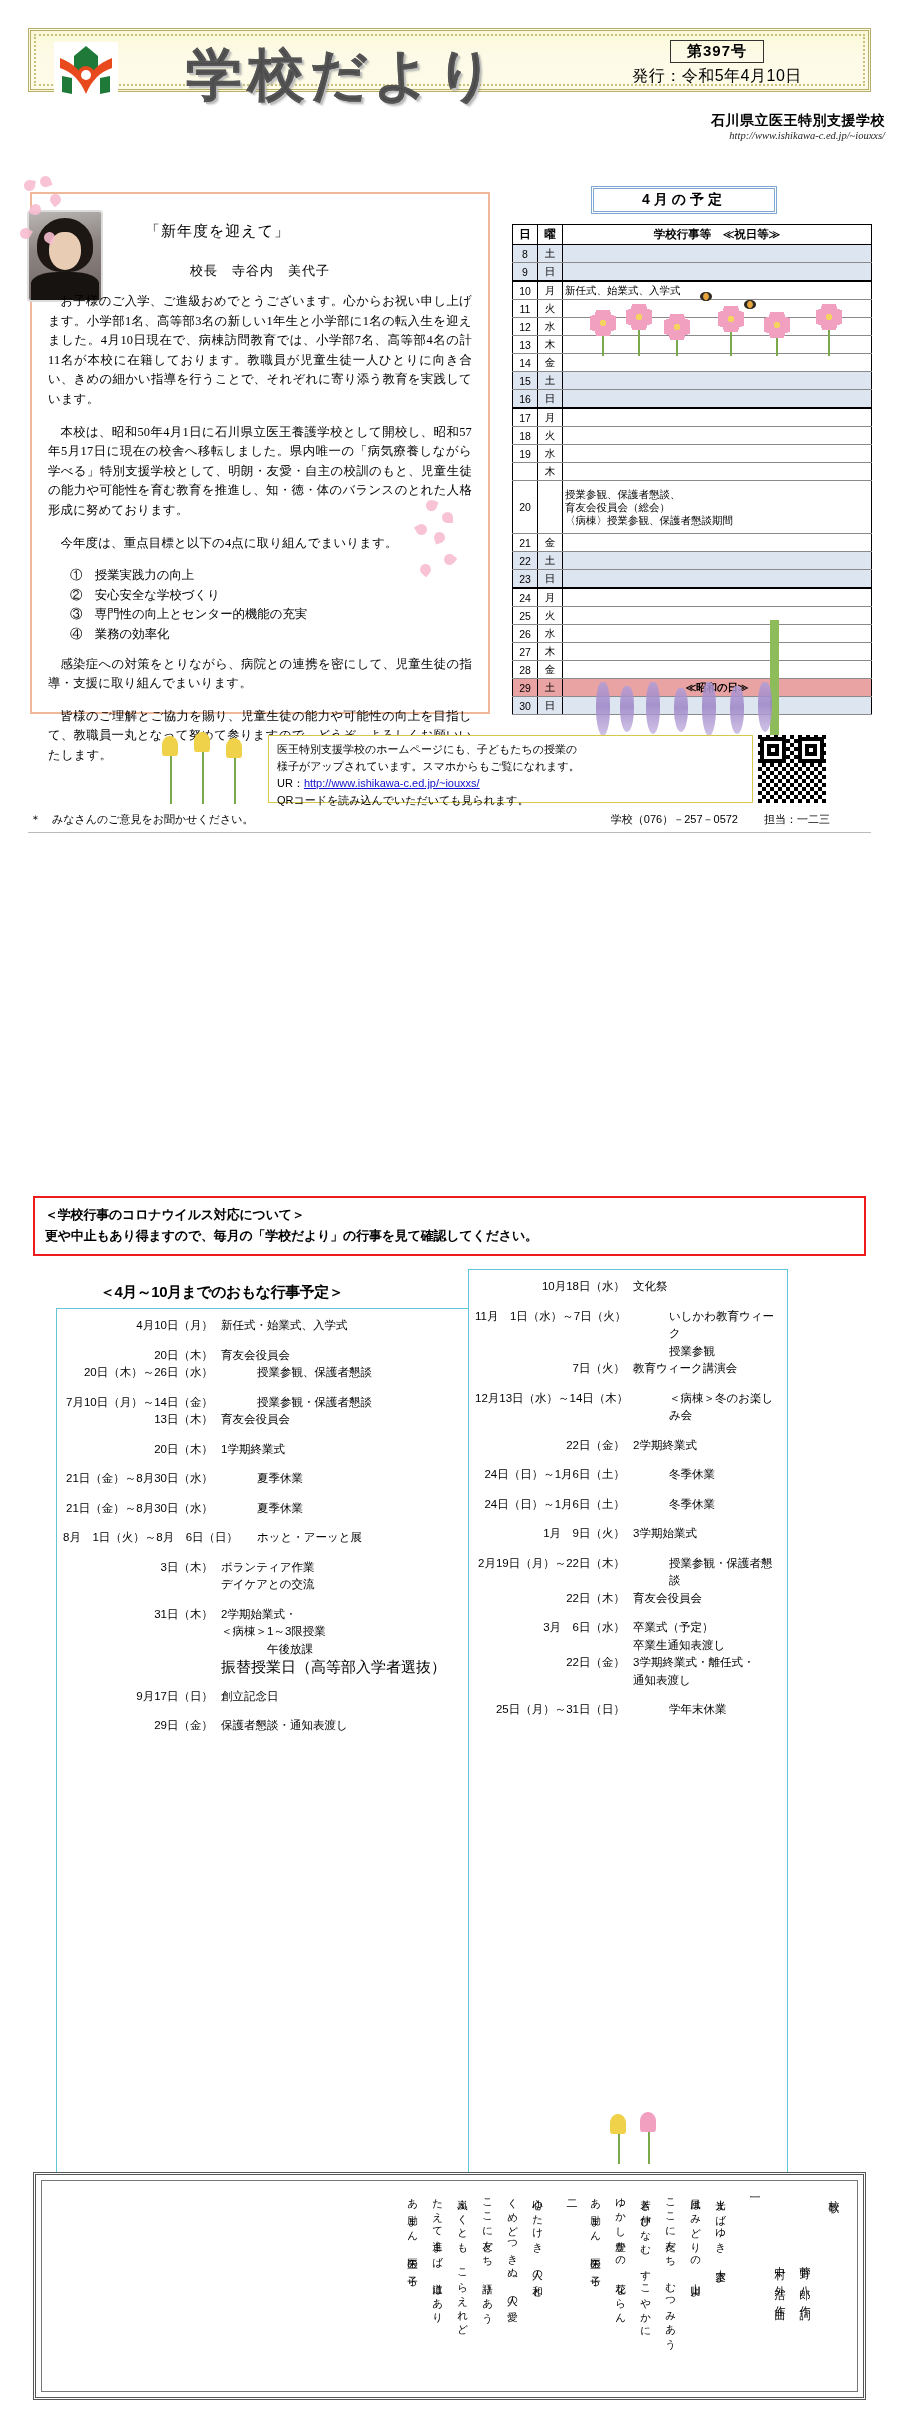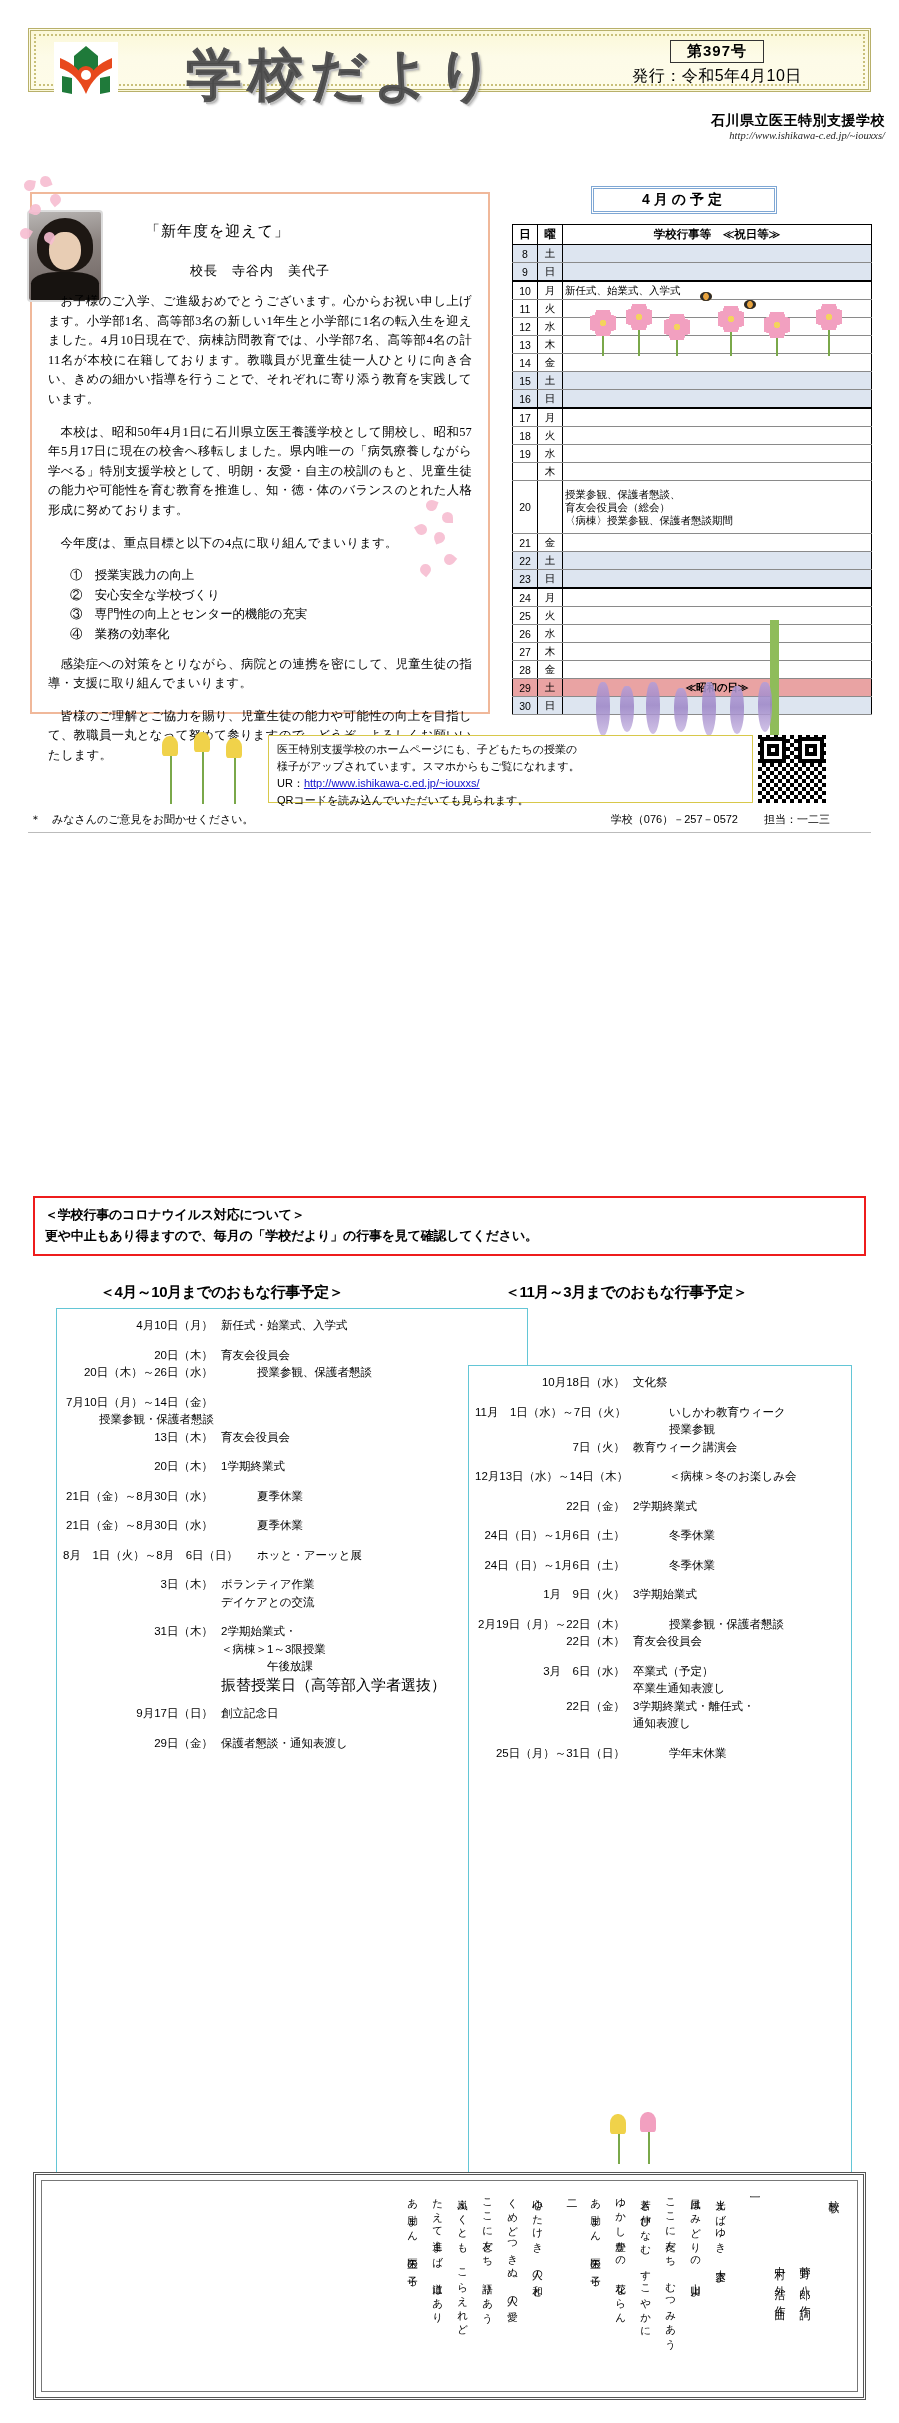--- a/index.html
+++ b/index.html
@@ -355,21 +355,21 @@
   .sched-head.right { left: 505px; top: 1283px; }
 
   .sched-box {
     position: absolute;
     border: 1px solid #63c6d6;
     background: #fff;
     box-sizing: border-box;
     padding: 8px 6px;
   }
   .sched-box.left  { left: 56px;  top: 1308px; width: 472px; height: 1035px; }
-  .sched-box.right { left: 468px; top: 1365px; width: 384px; height: 990px; }
+  .sched-box.right { left: 468px; top: 1269px; width: 320px; height: 990px; }
 
   .sched-row {
     display: flex;
     font-size: 11.5px;
     line-height: 17.5px;
     font-family: "Liberation Sans", sans-serif;
   }
   .sched-date {
     width: 150px;
     text-align: right;
@@ -713,21 +713,21 @@
         <div class="sched-gap"></div>
         <div class="sched-row">
           <div class="sched-date">20日（木）</div>
           <div class="sched-ev">育友会役員会</div>
         </div>
         <div class="sched-row" style="flex-wrap: wrap;">
           <div class="sched-date">20日（木）～26日（水）</div>
           <div class="sched-ev" style="width: 100%; padding-left: 36px;">授業参観、保護者懇談</div>
         </div>
         <div class="sched-gap"></div>
-        <div class="sched-row" style="flex-wrap: wrap; flex-direction: column;">
+        <div class="sched-row" style="flex-wrap: wrap;">
           <div class="sched-date">7月10日（月）～14日（金）</div>
           <div class="sched-ev" style="width: 100%; padding-left: 36px;">授業参観・保護者懇談</div>
         </div>
         <div class="sched-row">
           <div class="sched-date">13日（木）</div>
           <div class="sched-ev">育友会役員会</div>
         </div>
         <div class="sched-gap"></div>
         <div class="sched-row">
           <div class="sched-date">20日（木）</div>

